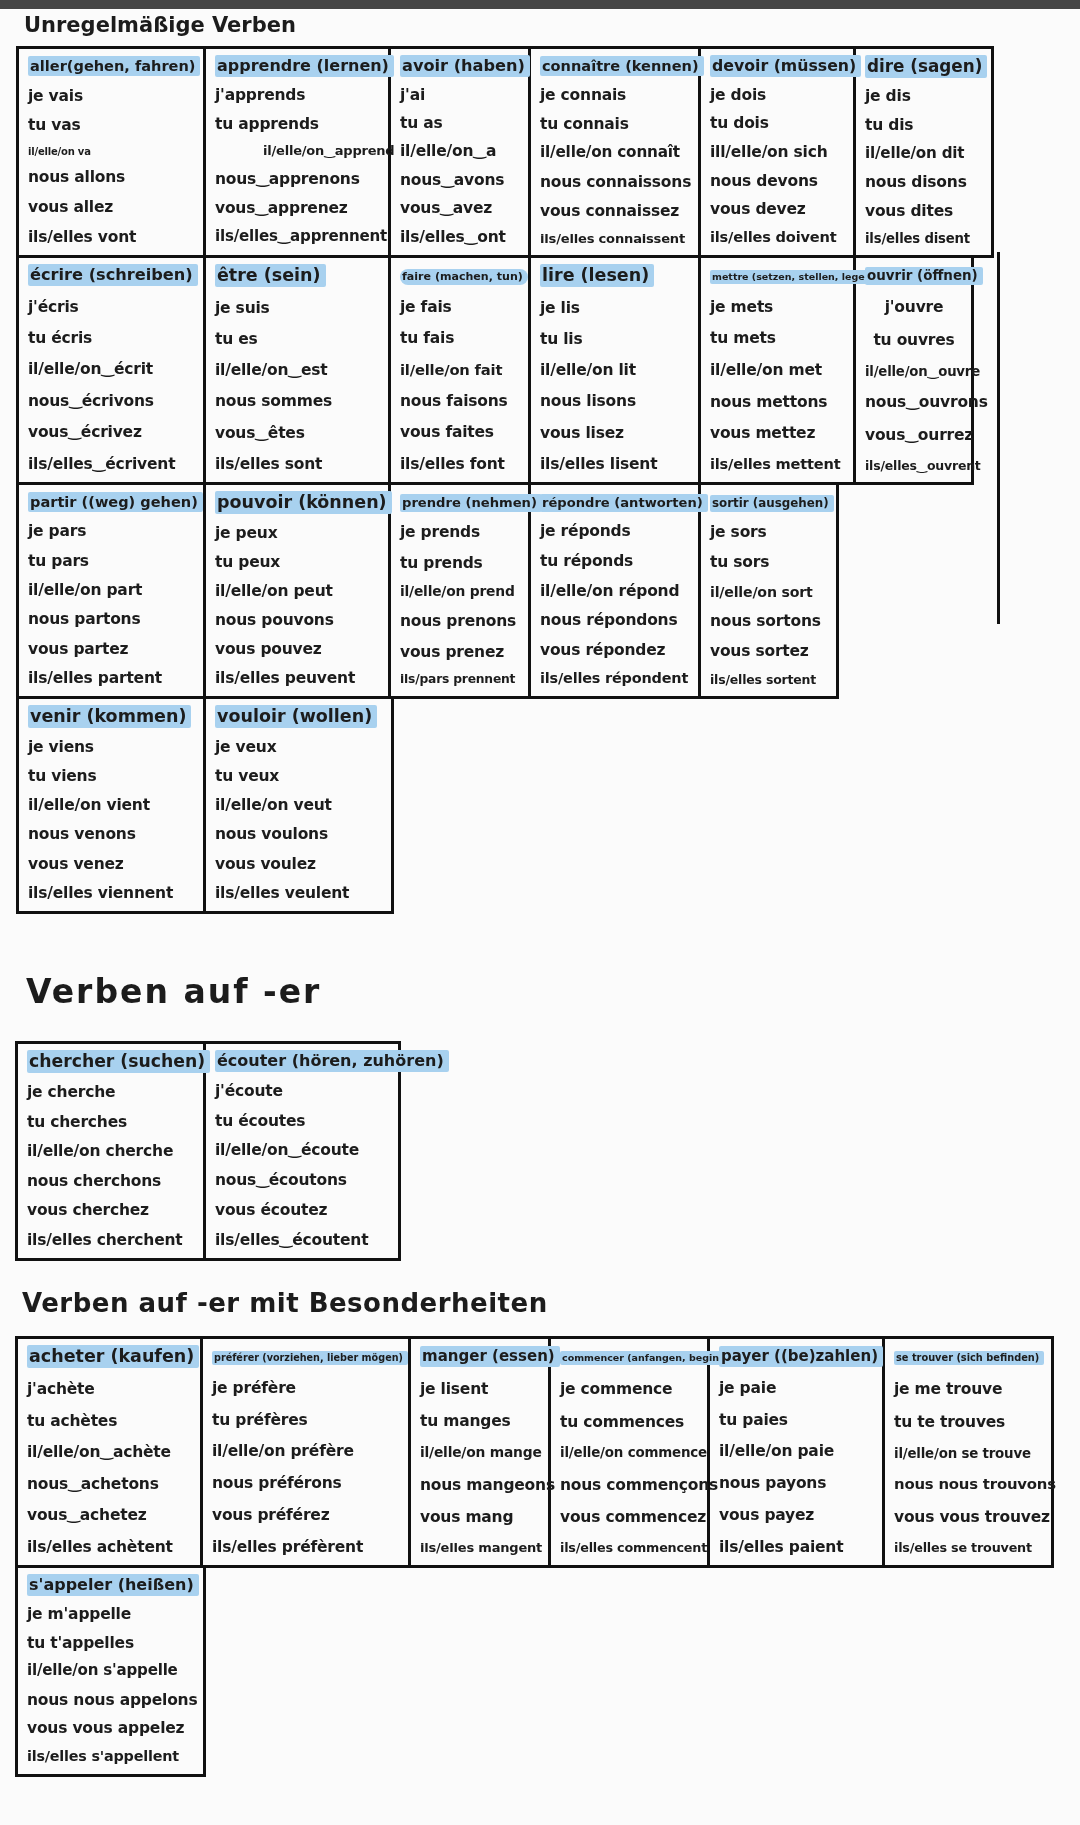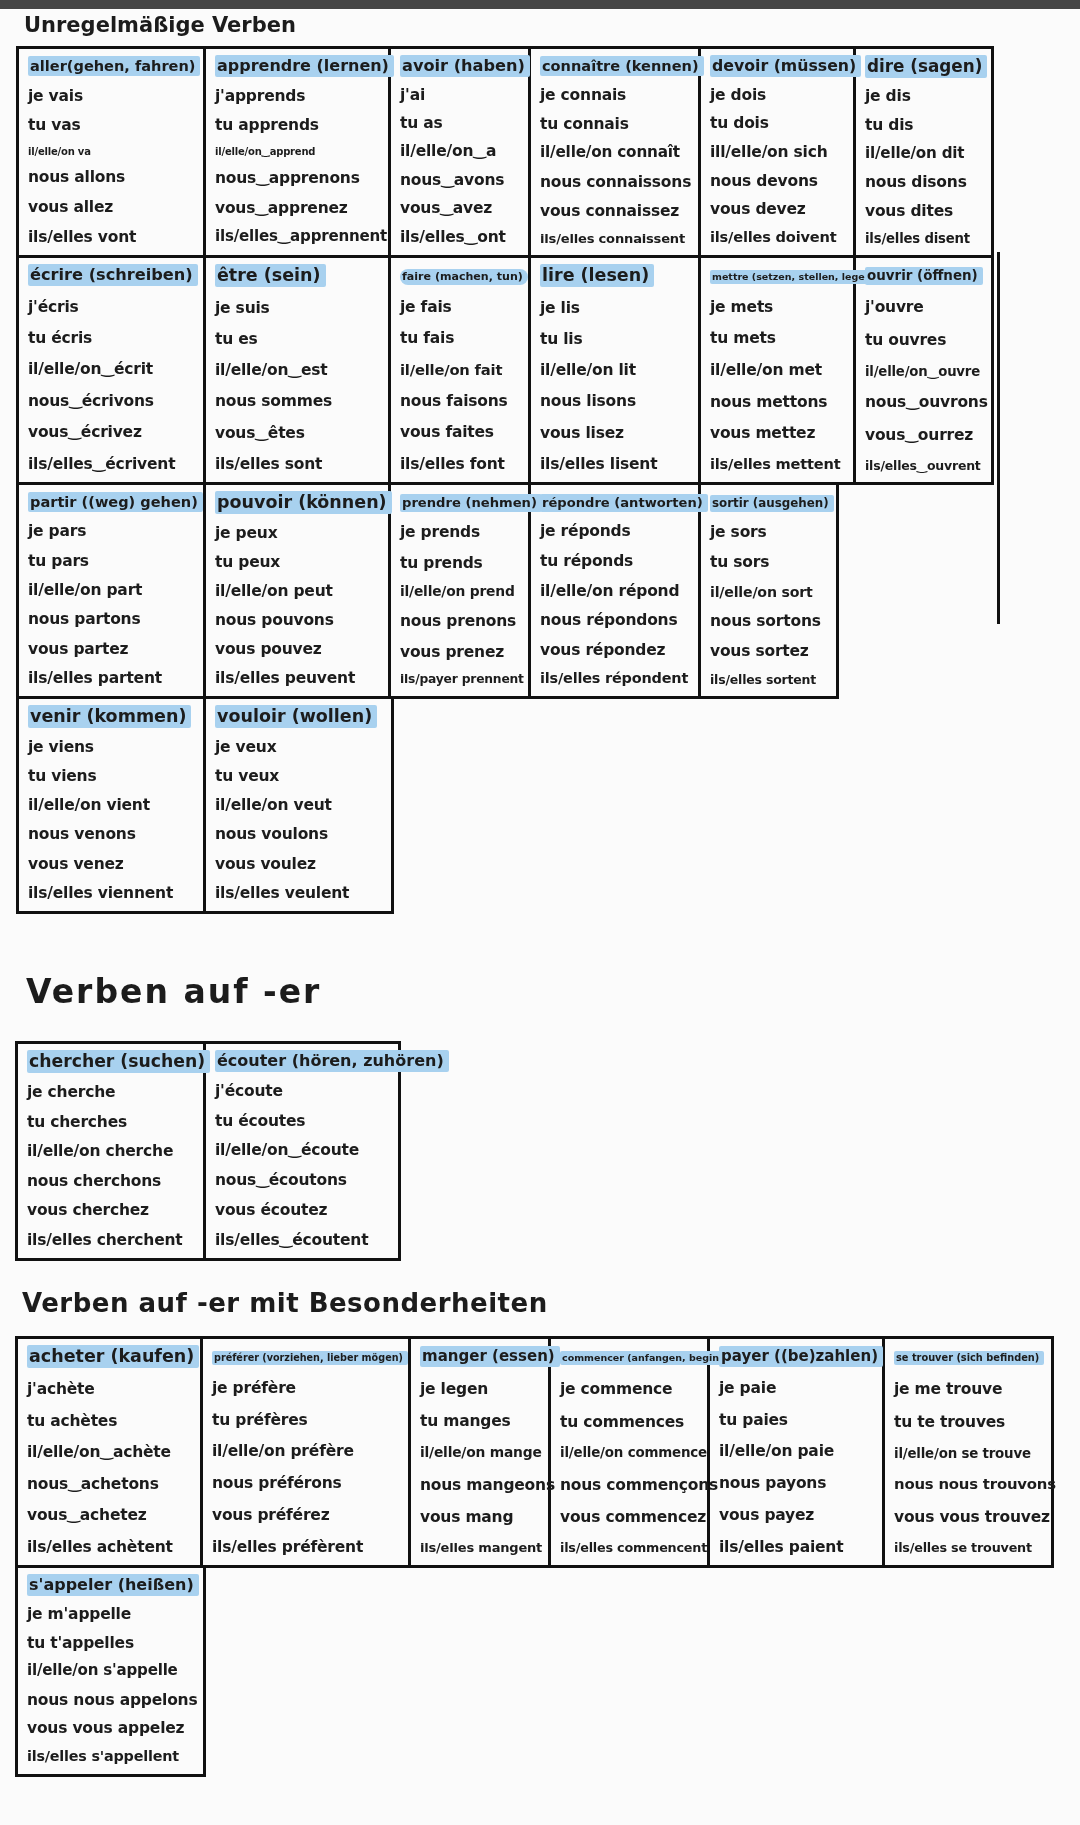--- a/index.html
+++ b/index.html
@@ -63,21 +63,21 @@
           <div class="vline" style="font-size: 15.5px;">tu vas</div>
           <div class="vline" style="font-size: 10px;">il/elle/on va</div>
           <div class="vline" style="font-size: 15.5px;">nous allons</div>
           <div class="vline" style="font-size: 15.5px;">vous allez</div>
           <div class="vline" style="font-size: 15.5px;">ils/elles vont</div>
         </div>
         <div class="vcell" style="width: 185px;">
           <div class="vhead"><span class="hl" style="font-size: 15.9962px;">apprendre (lernen)</span></div>
           <div class="vline" style="font-size: 15.5px;">j'apprends</div>
           <div class="vline" style="font-size: 15.5px;">tu apprends</div>
-          <div class="vline" style="font-size: 10px;">il/elle/on‿apprend</div>
+          <div class="vline" style="font-size: 13px; margin-left: 48px;">il/elle/on‿apprend</div>
           <div class="vline" style="font-size: 15.5px;">nous‿apprenons</div>
           <div class="vline" style="font-size: 15.5px;">vous‿apprenez</div>
           <div class="vline" style="font-size: 15.0893px;">ils/elles‿apprennent</div>
         </div>
         <div class="vcell" style="width: 140px;">
           <div class="vhead"><span class="hl" style="font-size: 16.1804px;">avoir (haben)</span></div>
           <div class="vline" style="font-size: 15.5px;">j'ai</div>
           <div class="vline" style="font-size: 15.5px;">tu as</div>
           <div class="vline" style="font-size: 15.5px;">il/elle/on‿a</div>
           <div class="vline" style="font-size: 15.5px;">nous‿avons</div>
@@ -151,21 +151,21 @@
         </div>
         <div class="vcell" style="width: 155px;">
           <div class="vhead"><span class="hl" style="font-size: 9.5px;">mettre (setzen, stellen, legen)</span></div>
           <div class="vline" style="font-size: 15.5px;">je mets</div>
           <div class="vline" style="font-size: 15.5px;">tu mets</div>
           <div class="vline" style="font-size: 15.5px;">il/elle/on met</div>
           <div class="vline" style="font-size: 15.5px;">nous mettons</div>
           <div class="vline" style="font-size: 15.5px;">vous mettez</div>
           <div class="vline" style="font-size: 14.6008px;">ils/elles mettent</div>
         </div>
-        <div class="vcell" style="width: 135px;">
+        <div class="vcell" style="width: 115px; text-align: center;">
           <div class="vhead"><span class="hl" style="font-size: 13.4483px;">ouvrir (öffnen)</span></div>
           <div class="vline" style="font-size: 15.5px;">j'ouvre</div>
           <div class="vline" style="font-size: 15.5px;">tu ouvres</div>
           <div class="vline" style="font-size: 13.2812px;">il/elle/on‿ouvre</div>
           <div class="vline" style="font-size: 15.5px;">nous‿ouvrons</div>
           <div class="vline" style="font-size: 15.5px;">vous‿ourrez</div>
           <div class="vline" style="font-size: 12.5px;">ils/elles‿ouvrent</div>
         </div>
       </div>
       <div class="vrow" style="height: 217px;">
@@ -187,21 +187,21 @@
           <div class="vline" style="font-size: 15.5px;">vous pouvez</div>
           <div class="vline" style="font-size: 15.5px;">ils/elles peuvent</div>
         </div>
         <div class="vcell" style="width: 140px;">
           <div class="vhead"><span class="hl" style="font-size: 13.1466px;">prendre (nehmen)</span></div>
           <div class="vline" style="font-size: 15.5px;">je prends</div>
           <div class="vline" style="font-size: 15.5px;">tu prends</div>
           <div class="vline" style="font-size: 13.8393px;">il/elle/on prend</div>
           <div class="vline" style="font-size: 15.5px;">nous prenons</div>
           <div class="vline" style="font-size: 15.5px;">vous prenez</div>
-          <div class="vline" style="font-size: 12.3016px;">ils/payer prennent</div>
+          <div class="vline" style="font-size: 12.3016px;">ils/pars prennent</div>
         </div>
         <div class="vcell" style="width: 170px;">
           <div class="vhead"><span class="hl" style="font-size: 13.1034px;">répondre (antworten)</span></div>
           <div class="vline" style="font-size: 15.5px;">je réponds</div>
           <div class="vline" style="font-size: 15.5px;">tu réponds</div>
           <div class="vline" style="font-size: 15.5px;">il/elle/on répond</div>
           <div class="vline" style="font-size: 15.5px;">nous répondons</div>
           <div class="vline" style="font-size: 15.5px;">vous répondez</div>
           <div class="vline" style="font-size: 14.4737px;">ils/elles répondent</div>
         </div>
@@ -281,21 +281,21 @@
           <div class="vhead"><span class="hl" style="font-size: 9.63489px;">préférer (vorziehen, lieber mögen)</span></div>
           <div class="vline" style="font-size: 15.5px;">je préfère</div>
           <div class="vline" style="font-size: 15.5px;">tu préfères</div>
           <div class="vline" style="font-size: 15.5px;">il/elle/on préfère</div>
           <div class="vline" style="font-size: 15.5px;">nous préférons</div>
           <div class="vline" style="font-size: 15.5px;">vous préférez</div>
           <div class="vline" style="font-size: 15.5px;">ils/elles préfèrent</div>
         </div>
         <div class="vcell" style="width: 140px;">
           <div class="vhead"><span class="hl" style="font-size: 15.0246px;">manger (essen)</span></div>
-          <div class="vline" style="font-size: 15.5px;">je legen</div>
+          <div class="vline" style="font-size: 15.5px;">je lisent</div>
           <div class="vline" style="font-size: 15.5px;">tu manges</div>
           <div class="vline" style="font-size: 13.8393px;">il/elle/on mange</div>
           <div class="vline" style="font-size: 15.5px;">nous mangeons</div>
           <div class="vline" style="font-size: 15.5px;">vous mang</div>
           <div class="vline" style="font-size: 13.0252px;">ils/elles mangent</div>
         </div>
         <div class="vcell" style="width: 159px;">
           <div class="vhead"><span class="hl" style="font-size: 9.5px;">commencer (anfangen, beginnen)</span></div>
           <div class="vline" style="font-size: 15.5px;">je commence</div>
           <div class="vline" style="font-size: 15.5px;">tu commences</div>

